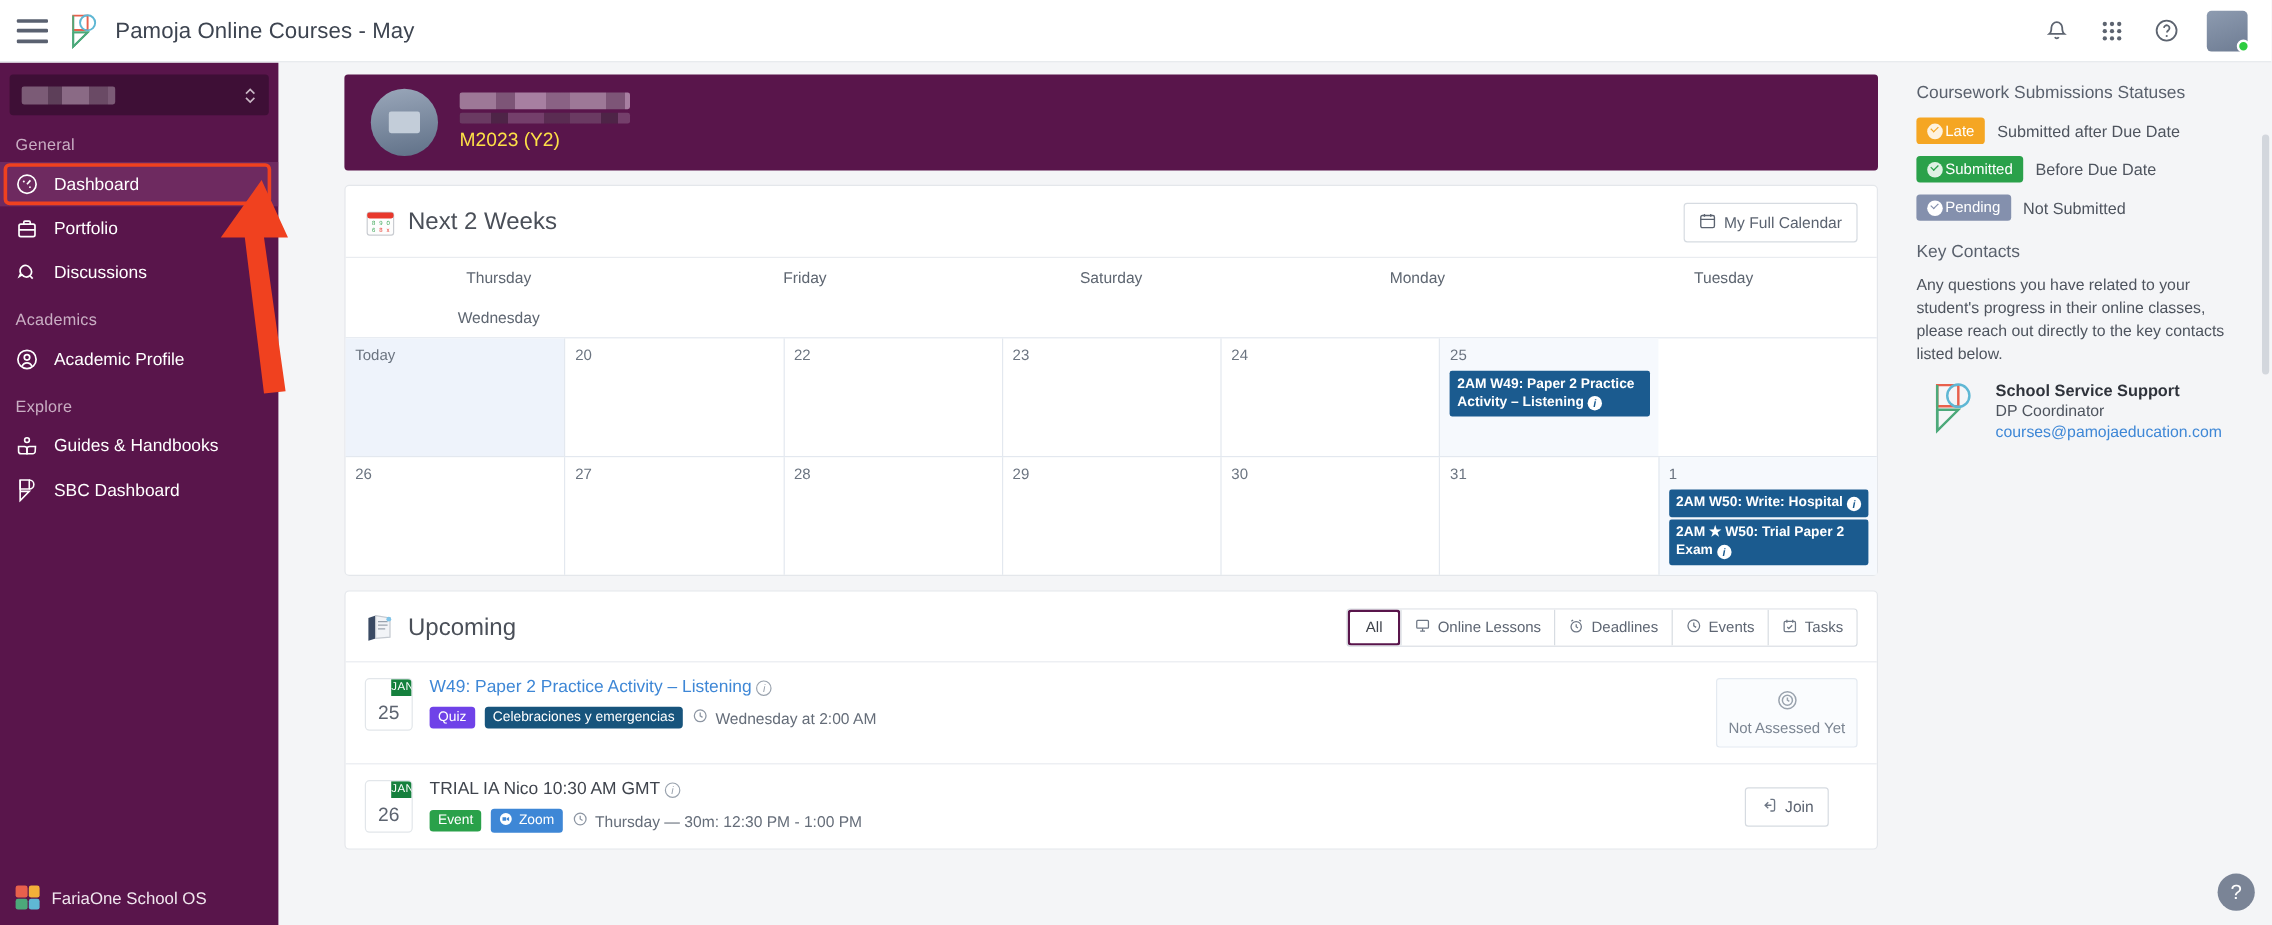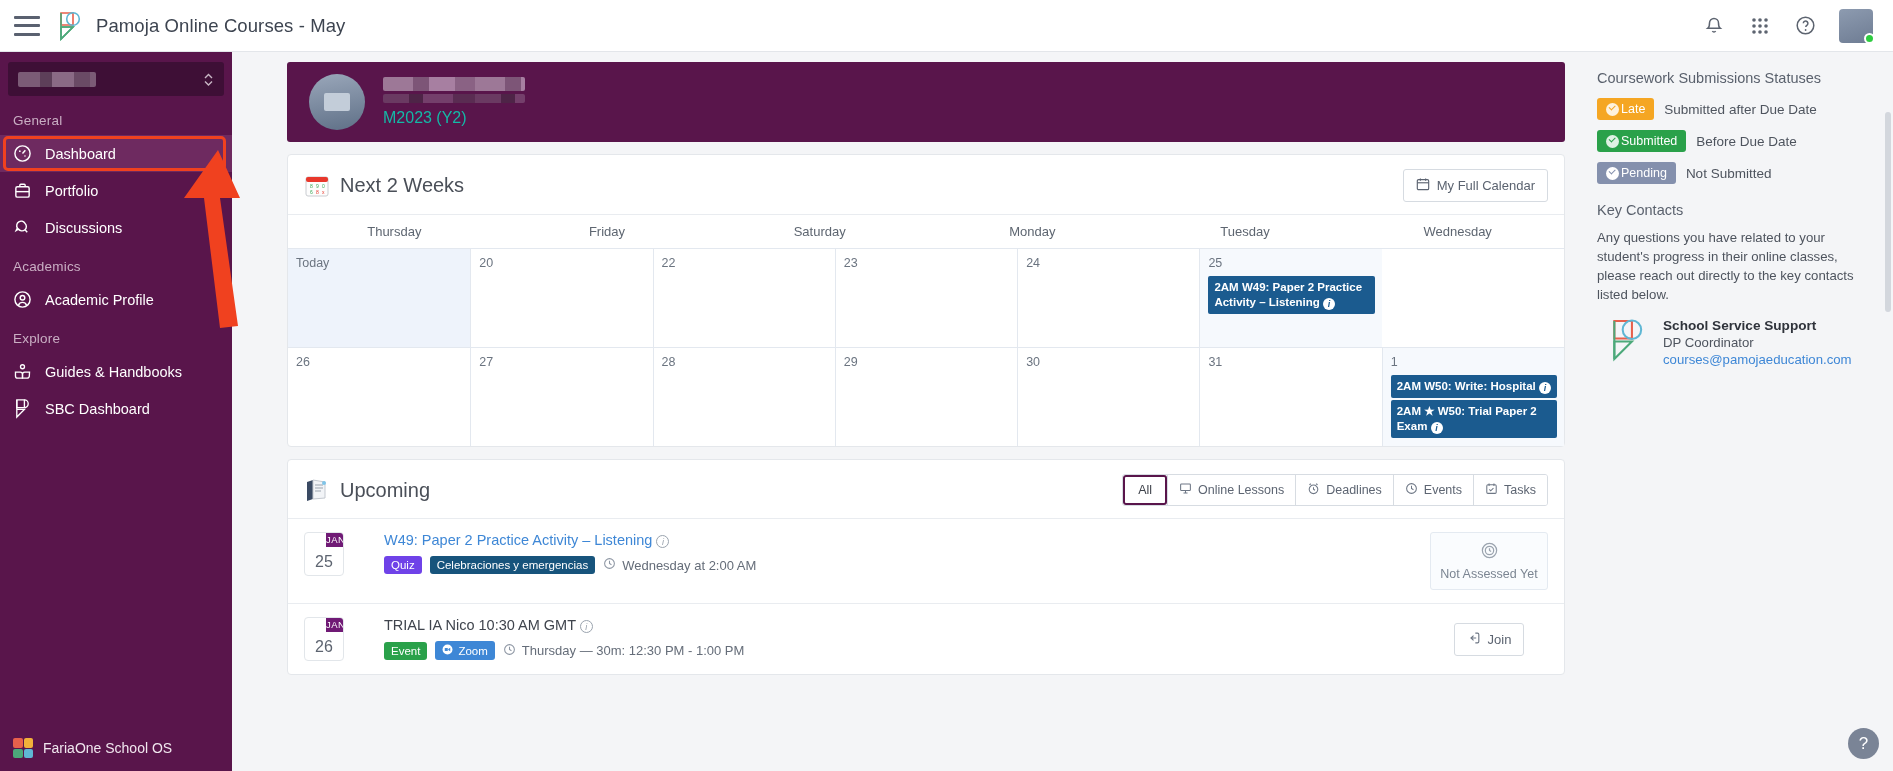--- a/index.html
+++ b/index.html
@@ -71,34 +71,34 @@
   .course-banner {
     margin: 10px 10px 0 10px; height: 80px; background: #59154b; border-radius: 3px;
     display: flex; align-items: center; padding-left: 22px; gap: 18px;
   }
   .course-avatar { width: 56px; height: 56px; border-radius: 50%;
     background: linear-gradient(170deg,#9aa7ba,#5f7087); display:flex; align-items:center; justify-content:center; }
   .course-avatar span { width: 26px; height: 18px; background: #c3cdd9; border-radius: 2px; }
   .course-name-redact { width: 142px; height: 14px; border-radius: 2px; margin-bottom: 3px;
     background: repeating-linear-gradient(90deg,#9d7897 0 30px,#7d5577 30px 46px,#a77fa1 46px 72px,#8a6284 72px 92px); }
   .course-name-redact.r2 { width: 142px; height: 9px; background: repeating-linear-gradient(90deg,#6a3a62 0 26px,#4e2447 26px 40px,#743f6b 40px 70px,#5a2c52 70px 92px); }
-  .course-code { font-size: 16px; color: #14b8a6; margin-top: 6px; }
+  .course-code { font-size: 16px; color: #fde047; margin-top: 6px; }
 
   .card { margin: 12px 10px 0 10px; background: #fff; border: 1px solid #e4e7eb; border-radius: 4px; }
   .card-head { display: flex; align-items: center; padding: 14px 16px 12px 16px; }
   .card-title { font-size: 20px; color: #4a4f58; font-weight: 400; }
   .emoji-ico { width: 26px; height: 26px; margin-right: 10px; flex: 0 0 26px; }
   .btn {
     border: 1px solid #d6dbe1; background: #fff; border-radius: 3px; font-size: 13px; color: #5b6370;
     padding: 7px 12px; display: inline-flex; align-items: center; gap: 7px; cursor: pointer;
   }
   .head-right { margin-left: auto; display: flex; }
 
   
-  .cal-head { display: grid; grid-template-columns: repeat(6,1fr); border-top: 1px solid #e9ecf0; }
+  .cal-head { display: grid; grid-template-columns: repeat(5,1fr); border-top: 1px solid #e9ecf0; }
   .cal-head div { text-align: center; font-size: 13px; color: #5e6671; padding: 9px 0; }
   .cal-row { display: grid; grid-template-columns: repeat(7,1fr); border-top: 1px solid #e3e8ef; }
   .cal-cell { min-height: 98px; border-left: 1px solid #e3e8ef; padding: 7px 7px 6px 8px; }
   .cal-cell:first-child { border-left: none; }
   .cal-cell.today { background: #eef3fb; }
   .cal-cell.hl { background: #f6f9fd; }
   .daynum { font-size: 12.5px; color: #6b7480; margin-bottom: 6px; }
   .ev { border-radius: 2px; font-size: 11.5px; line-height: 15px; color: #fff; padding: 4px 6px; margin-bottom: 2px; font-weight: bold; }
   .ev.blue { background: #1b5b8f; }
   .ev.green { background: #2aa14a; }
@@ -110,23 +110,23 @@
   .filters { display: flex; border: 1px solid #d7dce2; border-radius: 3px; overflow: hidden; }
   .filters .f {
     font-size: 12.5px; color: #5d6572; padding: 7px 11px; border-left: 1px solid #d7dce2;
     display: flex; align-items: center; gap: 6px; cursor: pointer; background: #fff;
   }
   .filters .f:first-child { border-left: none; }
   .filters .f.active { border: 2px solid #59154b; border-radius: 3px; padding: 5px 13px; color: #3f434b; }
 
   .up-row { display: flex; align-items: stretch; border-top: 1px solid #e9ecf0; padding: 13px 16px; gap: 14px; }
   .datechip { width: 40px; border: 1px solid #e2e6ea; border-radius: 4px; overflow: hidden; text-align: center; flex: 0 0 40px; height: 44px; }
-  .datechip .m { background: #701a75; color: #fff; font-size: 9.5px; line-height: 14px; letter-spacing: .4px; margin-left: 21px; }
+  .datechip .m { background: #15803d; color: #fff; font-size: 9.5px; line-height: 14px; letter-spacing: .4px; margin-left: 21px; }
   .datechip .d { font-size: 16px; color: #5d6470; line-height: 29px; }
-  .up-main { flex: 1; min-width: 0; margin-left: 26px; }
+  .up-main { flex: 1; min-width: 0; }
   .up-title { font-size: 14.5px; color: #3e87d6; margin-bottom: 8px; cursor: pointer; }
   .iinfo-gray { display: inline-block; width: 13px; height: 13px; border-radius: 50%; border: 1px solid #9aa3ae;
     color: #9aa3ae; font-size: 9px; line-height: 12px; text-align: center; font-style: italic; vertical-align: 0px; }
   .up-meta { display: flex; align-items: center; gap: 8px; flex-wrap: wrap; }
   .tag { font-size: 11.5px; color: #fff; border-radius: 3px; padding: 3px 7px; }
   .tag.quiz { background: #6f42e8; }
   .tag.subject { background: #17547c; }
   .tag.event { background: #2aa14a; }
   .tag.zoom { background: #3e87d6; display: inline-flex; align-items: center; gap: 5px; }
   .when { font-size: 13px; color: #656d79; display: flex; align-items: center; gap: 6px; }

